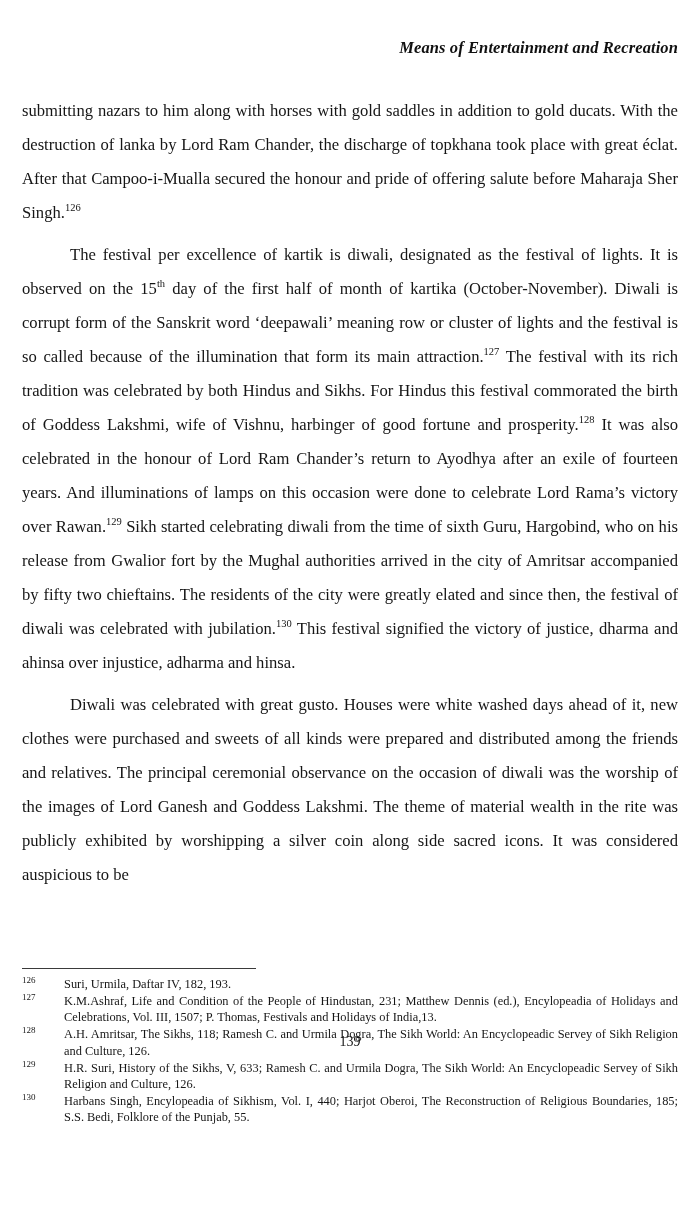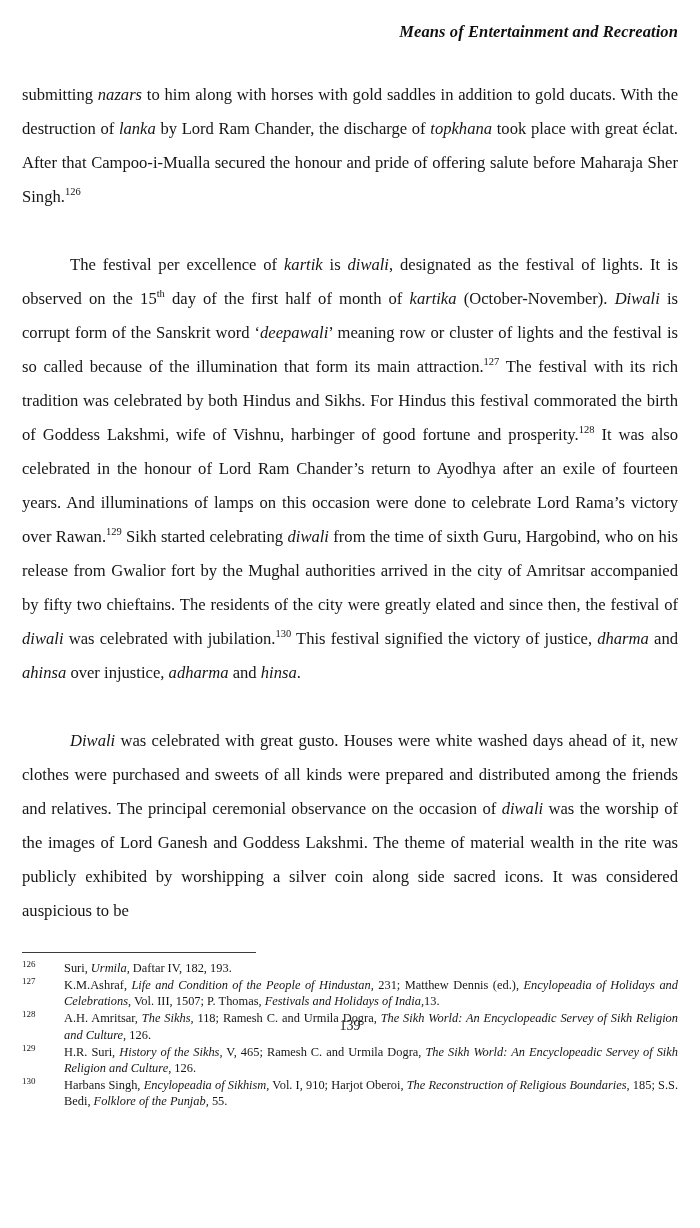--- a/index.html
+++ b/index.html
@@ -10,21 +10,21 @@
   body {
     width: 700px;
     height: 1228px;
     position: relative;
     font-family: "Liberation Serif", "DejaVu Serif", serif;
     color: #151515;
     overflow: hidden;
   }
   .page {
     position: absolute;
-    top: 0; left: 0;
+    top: 16px; left: 0;
     width: 700px;
     height: 1056px;
     box-sizing: border-box;
     padding: 12px;
   }
   
   .running-head {
     position: absolute;
     top: 22px;
     right: 22px;
@@ -46,26 +46,26 @@
   p.para {
     margin: 0 0 0 0;
     text-align: justify;
     text-justify: inter-word;
     font-size: 16.6px;
     line-height: 34px;
     color: #151515;
     hyphens: none;
   }
   p.para + p.para {
-    margin-top: 34px;
+    margin-top: 8px;
   }
   p.indent {
     text-indent: 48px;
   }
-  .it { font-style: italic; }
+  .it { }
   sup.fn {
     font-size: 10.5px;
     vertical-align: super;
     line-height: 0;
     font-style: normal;
   }
   
   .footnote-area {
     position: absolute;
     top: 952px;
@@ -126,20 +126,20 @@
       <p class="para indent"><span>The festival per excellence of </span><span class="it">kartik</span><span> is </span><span class="it">diwali</span><span>, designated as the festival of lights. It is observed on the 15</span><sup class="fn">th</sup><span> day of the first half of month of </span><span class="it">kartika</span><span> (October-November). </span><span class="it">Diwali</span><span> is corrupt form of the Sanskrit word ‘</span><span class="it">deepawali</span><span>’ meaning row or cluster of lights and the festival is so called because of the illumination that form its main attraction.</span><sup class="fn">127</sup><span> The festival with its rich tradition was celebrated by both Hindus and Sikhs. For Hindus this festival commorated the birth of Goddess Lakshmi, wife of Vishnu, harbinger of good fortune and prosperity.</span><sup class="fn">128</sup><span> It was also celebrated in the honour of Lord Ram Chander’s return to Ayodhya after an exile of fourteen years. And illuminations of lamps on this occasion were done to celebrate Lord Rama’s victory over Rawan.</span><sup class="fn">129</sup><span> Sikh started celebrating </span><span class="it">diwali</span><span> from the time of sixth Guru, Hargobind, who on his release from Gwalior fort by the Mughal authorities arrived in the city of Amritsar accompanied by fifty two chieftains. The residents of the city were greatly elated and since then, the festival of </span><span class="it">diwali</span><span> was celebrated with jubilation.</span><sup class="fn">130</sup><span> This festival signified the victory of justice, </span><span class="it">dharma</span><span> and </span><span class="it">ahinsa</span><span> over injustice, </span><span class="it">adharma</span><span> and </span><span class="it">hinsa</span><span>.</span></p>
       <p class="para indent"><span class="it">Diwali</span><span> was celebrated with great gusto. Houses were white washed days ahead of it, new clothes were purchased and sweets of all kinds were prepared and distributed among the friends and relatives. The principal ceremonial observance on the occasion of </span><span class="it">diwali</span><span> was the worship of the images of Lord Ganesh and Goddess Lakshmi. The theme of material wealth in the rite was publicly exhibited by worshipping a silver coin along side sacred icons. It was considered auspicious to be</span></p>
     </div>
 
   <div class="footnote-area">
     <div class="fn-rule"></div>
     <div class="fn-list">
         <div class="fn-item"><span class="fn-num"><span class="fn-num-inner">126</span></span><span>Suri, </span><span class="it">Urmila,</span><span> Daftar IV, 182, 193.</span></div>
         <div class="fn-item"><span class="fn-num"><span class="fn-num-inner">127</span></span><span>K.M.Ashraf, </span><span class="it">Life and Condition of the People of Hindustan</span><span>, 231; Matthew Dennis (ed.), </span><span class="it">Encylopeadia of Holidays and Celebrations</span><span>, Vol. III, 1507; P. Thomas, </span><span class="it">Festivals and Holidays of India,</span><span>13.</span></div>
         <div class="fn-item"><span class="fn-num"><span class="fn-num-inner">128</span></span><span>A.H. Amritsar, </span><span class="it">The Sikhs,</span><span> 118; Ramesh C. and Urmila   Dogra, </span><span class="it">The Sikh World: An Encyclopeadic Servey of Sikh Religion and Culture</span><span>, 126.</span></div>
-        <div class="fn-item"><span class="fn-num"><span class="fn-num-inner">129</span></span><span>H.R. Suri, </span><span class="it">History of the Sikhs,</span><span> V, 465; Ramesh C. and Urmila Dogra, </span><span class="it">The Sikh World: An Encyclopeadic Servey of Sikh Religion and Culture</span><span>, 126.</span></div>
-        <div class="fn-item"><span class="fn-num"><span class="fn-num-inner">130</span></span><span>Harbans Singh, </span><span class="it">Encylopeadia of Sikhism,</span><span> Vol. I, 910; Harjot Oberoi, </span><span class="it">The Reconstruction of Religious Boundaries</span><span>, 185; S.S. Bedi, </span><span class="it">Folklore of the Punjab,</span><span> 55.</span></div>
+        <div class="fn-item"><span class="fn-num"><span class="fn-num-inner">129</span></span><span>H.R. Suri, </span><span class="it">History of the Sikhs,</span><span> V, 633; Ramesh C. and Urmila Dogra, </span><span class="it">The Sikh World: An Encyclopeadic Servey of Sikh Religion and Culture</span><span>, 126.</span></div>
+        <div class="fn-item"><span class="fn-num"><span class="fn-num-inner">130</span></span><span>Harbans Singh, </span><span class="it">Encylopeadia of Sikhism,</span><span> Vol. I, 440; Harjot Oberoi, </span><span class="it">The Reconstruction of Religious Boundaries</span><span>, 185; S.S. Bedi, </span><span class="it">Folklore of the Punjab,</span><span> 55.</span></div>
       </div>
   </div>
 
   <div class="folio">139</div>
 
 </div>
 
 </body></html>

